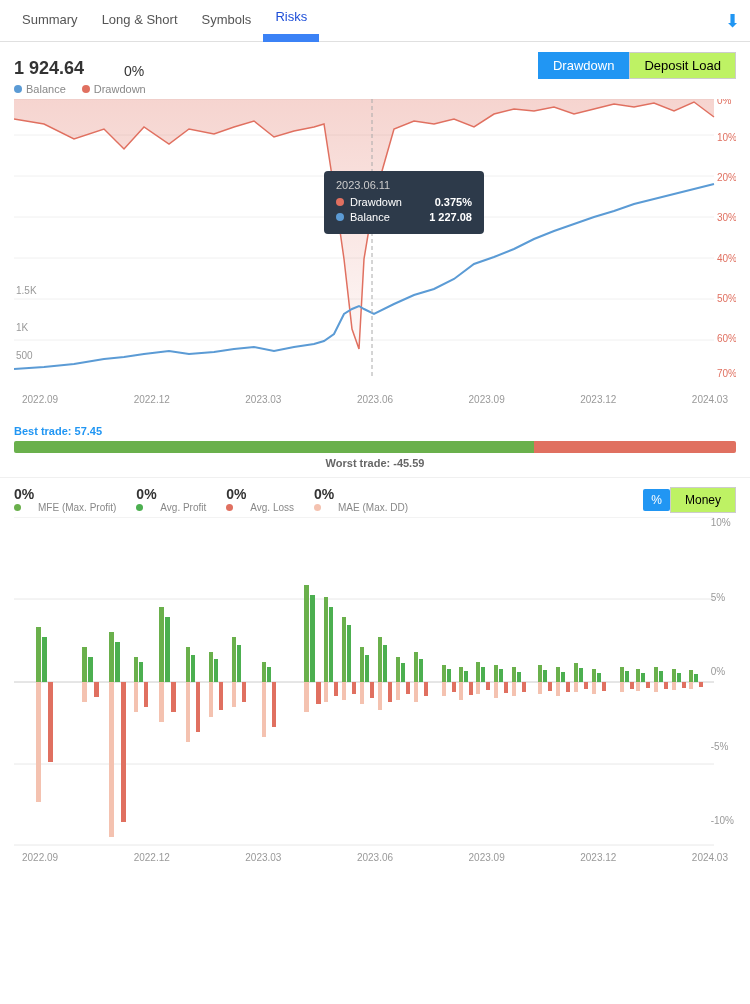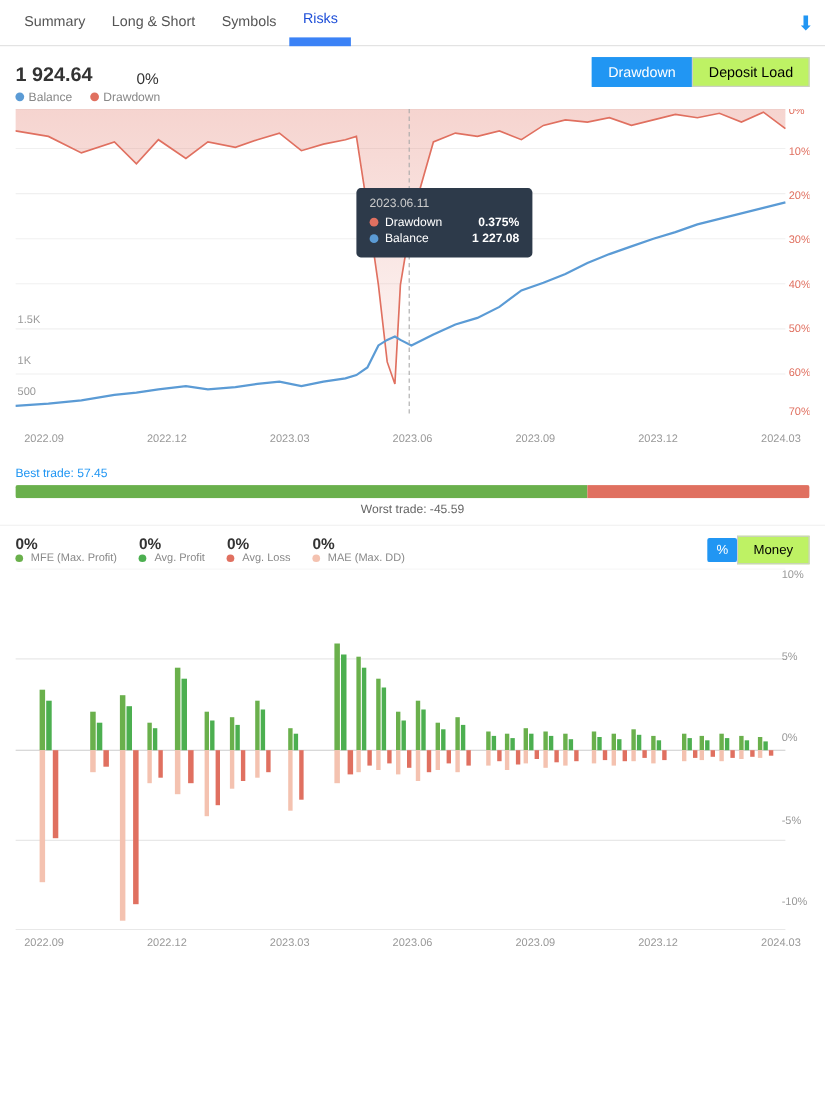--- a/index.html
+++ b/index.html
@@ -41,36 +41,36 @@
     }
     .tooltip-date { font-size: 11px; margin-bottom: 5px; color: #ccc; }
     .tooltip-row { display: flex; align-items: center; margin-bottom: 3px; }
     .tooltip-dot { width: 8px; height: 8px; border-radius: 50%; margin-right: 6px; flex-shrink: 0; }
     .tooltip-label { flex: 1; }
     .tooltip-val { font-weight: bold; }
 
     
     .stats-section { padding: 10px 14px 0; }
     .stats-row { display: flex; justify-content: space-between; margin-bottom: 4px; }
-    .stat-col { flex: 1; padding: 0 6px; }
+    .stat-col { flex: 1; padding: 0 6px; font-weight: bold; }
     .stat-col:first-child { padding-left: 0; }
     .stat-col:last-child { padding-right: 0; }
     .stat-label { font-size: 11px; color: #2196f3; margin-bottom: 4px; }
     .stat-bar { height: 12px; border-radius: 2px; overflow: hidden; display: flex; margin-bottom: 4px; }
     .stat-bar-green { background: #6ab04c; }
     .stat-bar-red { background: #e07060; }
     .stat-worst { font-size: 11px; color: #666; text-align: center; }
 
     
     .section2 { padding: 8px 14px 0; border-top: 1px solid #f0f0f0; margin-top: 8px; }
     .section2-header { display: flex; align-items: center; margin-bottom: 4px; }
     .pct-values { display: flex; gap: 20px; flex: 1; }
     .pct-item { }
     .pct-num { font-size: 14px; font-weight: bold; }
-    .pct-label { font-size: 10px; color: #888; display: flex; align-items: center; gap: 7px; }
+    .pct-label { font-size: 10px; color: #888; display: flex; align-items: center; gap: 17px; }
     .pct-dot { width: 7px; height: 7px; border-radius: 50%; display: inline-block; }
     .dot-green { background: #6ab04c; }
     .dot-green2 { background: #4caf50; }
     .dot-red { background: #e07060; }
     .dot-pink { background: #f4c2b0; }
     .btn-pct { background: #2196f3; color: #fff; border: none; padding: 4px 8px; font-size: 12px; cursor: pointer; border-radius: 2px; }
 
     
     .x-axis { display: flex; justify-content: space-between; padding: 0 8px; font-size: 10px; color: #999; margin-top: 2px; }
   </style>

